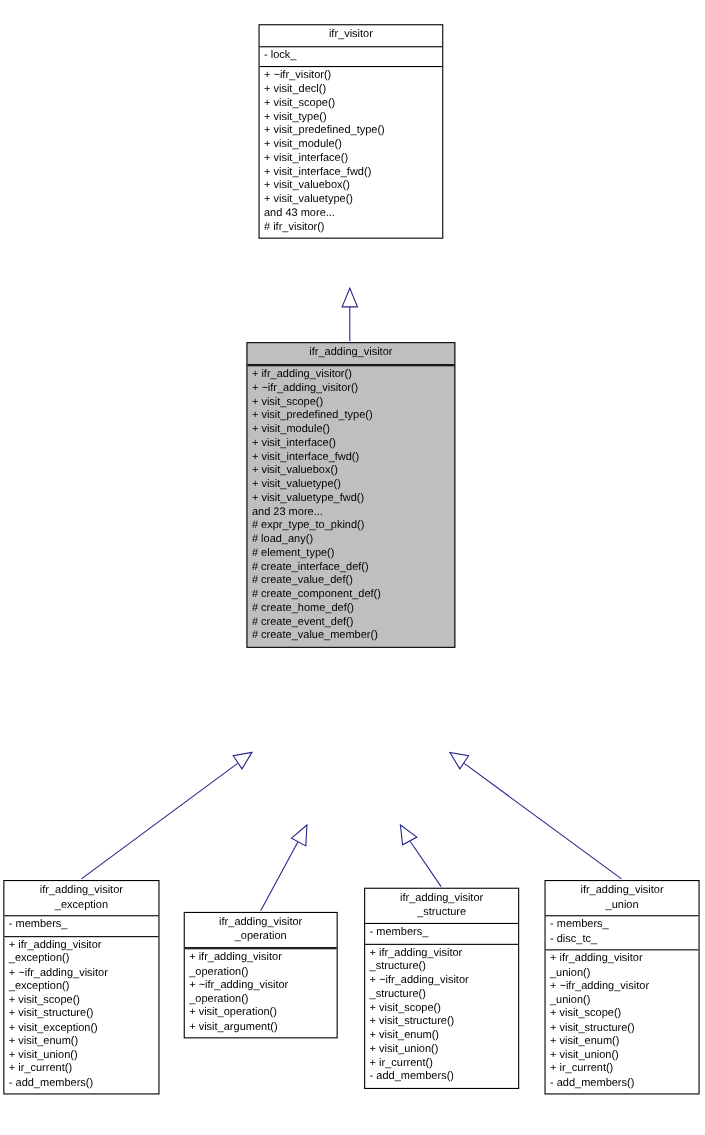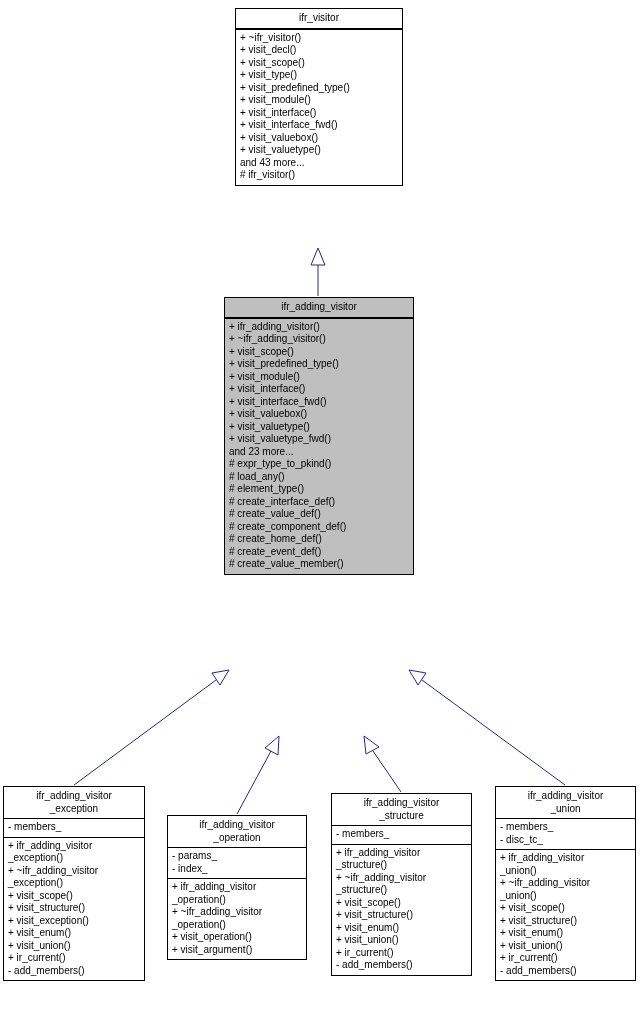--- a/index.html
+++ b/index.html
@@ -12,21 +12,21 @@
     height: 1032px;
     position: relative;
     font-family: "Liberation Sans", sans-serif;
     font-size: 10px;
     color: #000000;
     overflow: hidden;
   }
   #diagram {
     position: absolute;
     left: 0;
-    top: 3px;
+    top: 17px;
     width: 641px;
     height: 752px;
   }
   svg.edges {
     position: absolute;
     left: 0;
     top: 0;
     width: 641px;
     height: 1032px;
     pointer-events: none;
@@ -80,20 +80,23 @@
     <line x1="401" y1="789" x2="373" y2="748" stroke="#26268c" stroke-width="1"></line>
     <polygon points="364,733 366,751 379,744" fill="#ffffff" stroke="#26268c" stroke-width="1"></polygon>
 
     <line x1="565" y1="782" x2="422" y2="677" stroke="#26268c" stroke-width="1"></line>
     <polygon points="409,667 418,682 426,670" fill="#ffffff" stroke="#26268c" stroke-width="1"></polygon>
   </svg>
 
   <div class="uml-class" style="left:235px; top:5px; width:168px;">
     <div class="uml-title">ifr_visitor</div>
     <div class="uml-sep"></div>
+    <div class="uml-attrs">
+      <div class="uml-row">- lock_</div>
+    </div>
     <div class="uml-sep"></div>
     <div class="uml-ops">
       <div class="uml-row">+ ~ifr_visitor()</div>
       <div class="uml-row">+ visit_decl()</div>
       <div class="uml-row">+ visit_scope()</div>
       <div class="uml-row">+ visit_type()</div>
       <div class="uml-row">+ visit_predefined_type()</div>
       <div class="uml-row">+ visit_module()</div>
       <div class="uml-row">+ visit_interface()</div>
       <div class="uml-row">+ visit_interface_fwd()</div>
@@ -152,24 +155,20 @@
       <div class="uml-row">+ visit_union()</div>
       <div class="uml-row">+ ir_current()</div>
       <div class="uml-row">- add_members()</div>
     </div>
   </div>
 
   <div class="uml-class" style="left:167px; top:812px; width:140px;">
     <div class="uml-title">ifr_adding_visitor
 _operation</div>
     <div class="uml-sep"></div>
-    <div class="uml-attrs">
-      <div class="uml-row">- params_</div>
-      <div class="uml-row">- index_</div>
-    </div>
     <div class="uml-sep"></div>
     <div class="uml-ops">
       <div class="uml-row">+ ifr_adding_visitor
 _operation()</div>
       <div class="uml-row">+ ~ifr_adding_visitor
 _operation()</div>
       <div class="uml-row">+ visit_operation()</div>
       <div class="uml-row">+ visit_argument()</div>
     </div>
   </div>

